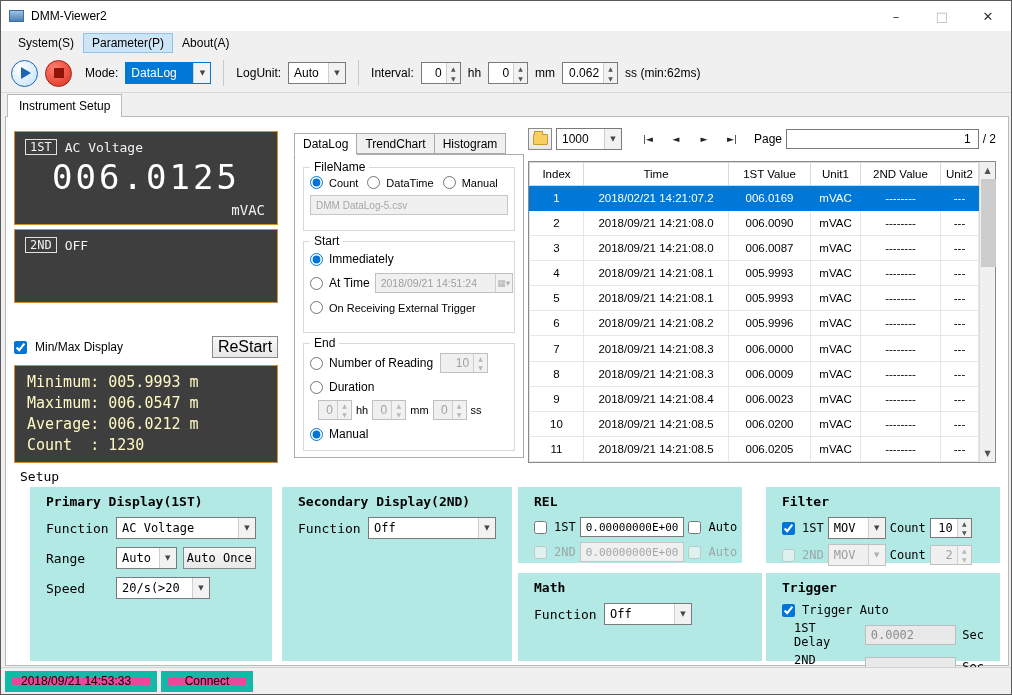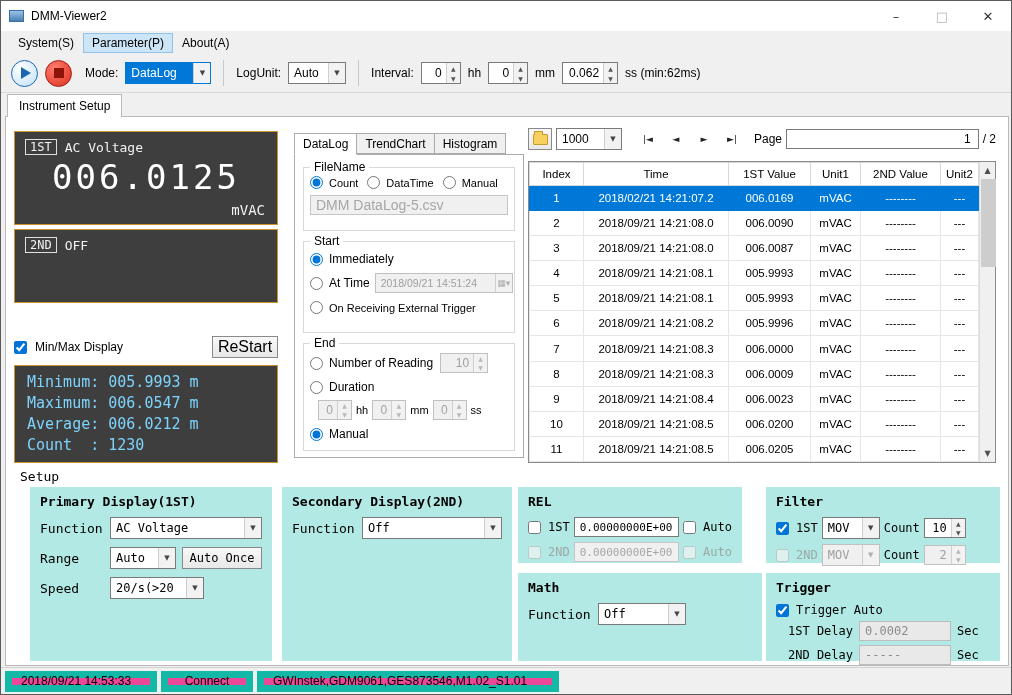--- a/index.html
+++ b/index.html
@@ -80,38 +80,38 @@
   .disp-2nd { left:8px; top:112px; width:264px; height:74px; color:#f2f2f2; }
   .logcount { left:8px; top:190px; width:264px; height:23px; position:absolute;
               background:#d6d6d6; border:1px solid #d0922f; display:flex; align-items:center;
               padding:0 9px; font-size:13px; color:#111; }
   .logcount .lcv { margin-left:auto; margin-right:44px; }
   .minmax-row { position:absolute; left:8px; top:218px; width:264px; height:24px;
                 display:flex; align-items:center; font-size:12px; gap:5px; }
   .btn { border:1px solid #8a8a8a; background:linear-gradient(#f8f8f8,#e8e8e8);
          display:flex; align-items:center; justify-content:center; font-size:16px; }
   .restart-btn { margin-left:auto; width:66px; height:22px; }
-  .stats { left:8px; top:248px; width:264px; height:98px; color:#7dd3fc;
+  .stats { left:8px; top:248px; width:264px; height:98px; color:#fef9c3;
            padding:6px 0 0 12px; font-size:15px; line-height:21px; }
   .stats div { white-space:pre; }
 
   
   .subtabs { position:absolute; left:288px; top:16px; display:flex; z-index:1; }
   .subtab { height:21px; padding:0 8px; display:flex; align-items:center; font-size:12px;
             border:1px solid #ababab; background:#f0f0f0; margin-right:-1px; }
   .subtab.active { background:#fff; height:22px; border-bottom:1px solid #fff; }
   .subpanel { position:absolute; left:288px; top:37px; width:230px; height:304px;
               border:1px solid #ababab; background:#fff; }
   .group { position:absolute; border:1px solid #d9d9d9; }
   .gtitle { position:absolute; top:-8px; left:6px; background:#fff; padding:0 4px; font-size:12px; }
   .radio-row { display:flex; align-items:center; gap:3px; font-size:11px; }
   input[type=radio], input[type=checkbox] { width:13px; height:13px; margin:0 3px 0 0;
     accent-color:#0075d7; }
   .fld { border:1px solid #7a7a7a; background:#fff; height:20px; display:flex;
-         align-items:center; padding:0 5px; font-size:14px; }
+         align-items:center; padding:0 5px; font-size:10px; }
   .fld.disabled { background:#f0f0f0; border-color:#c6c6c6; color:#a6a6a6; }
 
   
   .pager { position:absolute; left:522px; top:10px; width:468px; height:24px;
            display:flex; align-items:center; gap:4px; font-size:12px; }
   .tool-btn { width:24px; height:22px; }
   .folder { width:15px; height:11px; background:#f7d060; border:1px solid #c89b2a;
             border-radius:1px; position:relative; }
   .folder::before { content:''; position:absolute; top:-4px; left:0; width:7px; height:3px;
                     background:#f7d060; border:1px solid #c89b2a; border-bottom:none; }
@@ -136,21 +136,21 @@
   .vscroll { width:17px; background:#f0f0f0; border-left:1px solid #dcdcdc;
              display:flex; flex-direction:column; }
   .sb-btn { height:17px; display:flex; align-items:center; justify-content:center;
             font-size:8px; color:#505050; font-family:"DejaVu Sans", sans-serif; }
   .sb-track { flex:1; position:relative; }
   .sb-thumb { position:absolute; top:0; left:1px; width:15px; height:88px; background:#cdcdcd; }
 
   
   .setup-title { position:absolute; left:14px; top:352px; font-size:13px;
                  font-family:"DejaVu Sans Mono", monospace; }
-  .panel { position:absolute; background:#b2e9e4; padding:7px 10px;
+  .panel { position:absolute; background:#b2e9e4; padding:7px 16px;
            font-family:"DejaVu Sans Mono", monospace; font-size:13px; }
   .ptitle { font-weight:bold; font-size:13px; margin-bottom:8px; }
   .prow { display:flex; align-items:center; margin-bottom:8px; gap:6px; }
   .plabel { width:64px; flex:0 0 auto; }
   .p-primary { left:24px; top:370px; width:242px; height:174px; }
   .p-secondary { left:276px; top:370px; width:230px; height:174px; }
   .p-rel { left:512px; top:370px; width:224px; height:76px; }
   .p-math { left:512px; top:456px; width:244px; height:88px; }
   .p-filter { left:760px; top:370px; width:234px; height:76px; }
   .p-trigger { left:760px; top:456px; width:234px; height:88px; }
@@ -609,16 +609,15 @@
         <span style="font-size:12px">2ND Delay</span>
         <div class="delay-box">-----</div>
         <span style="font-size:12px">Sec</span>
       </div>
     </div>
   </div>
 
   <div class="statusbar">
     <div class="status-cell st-time">2018/09/21 14:53:33</div>
     <div class="status-cell st-conn">Connect</div>
-    <div class="status-cell st-dev">GWInstek,GDM9061,GES873546,M1.02_S1.01</div>
   </div>
 
 </div>
 
 </body></html>

